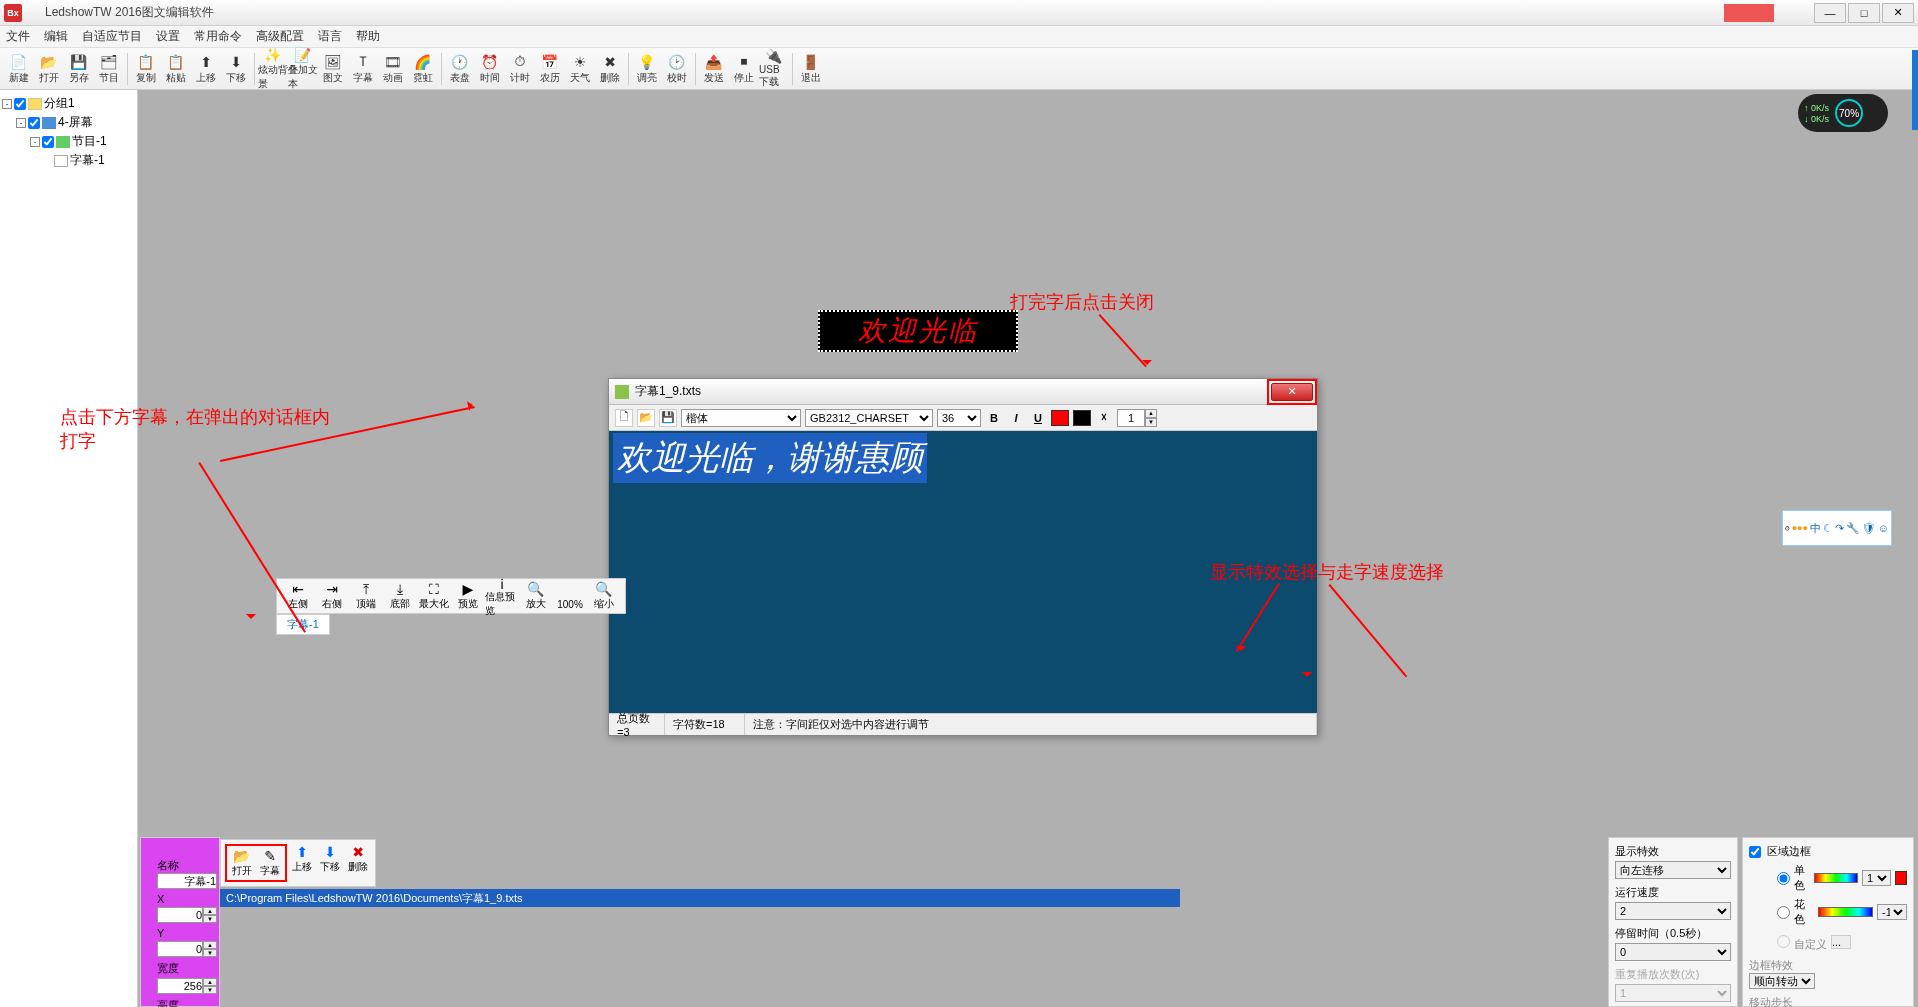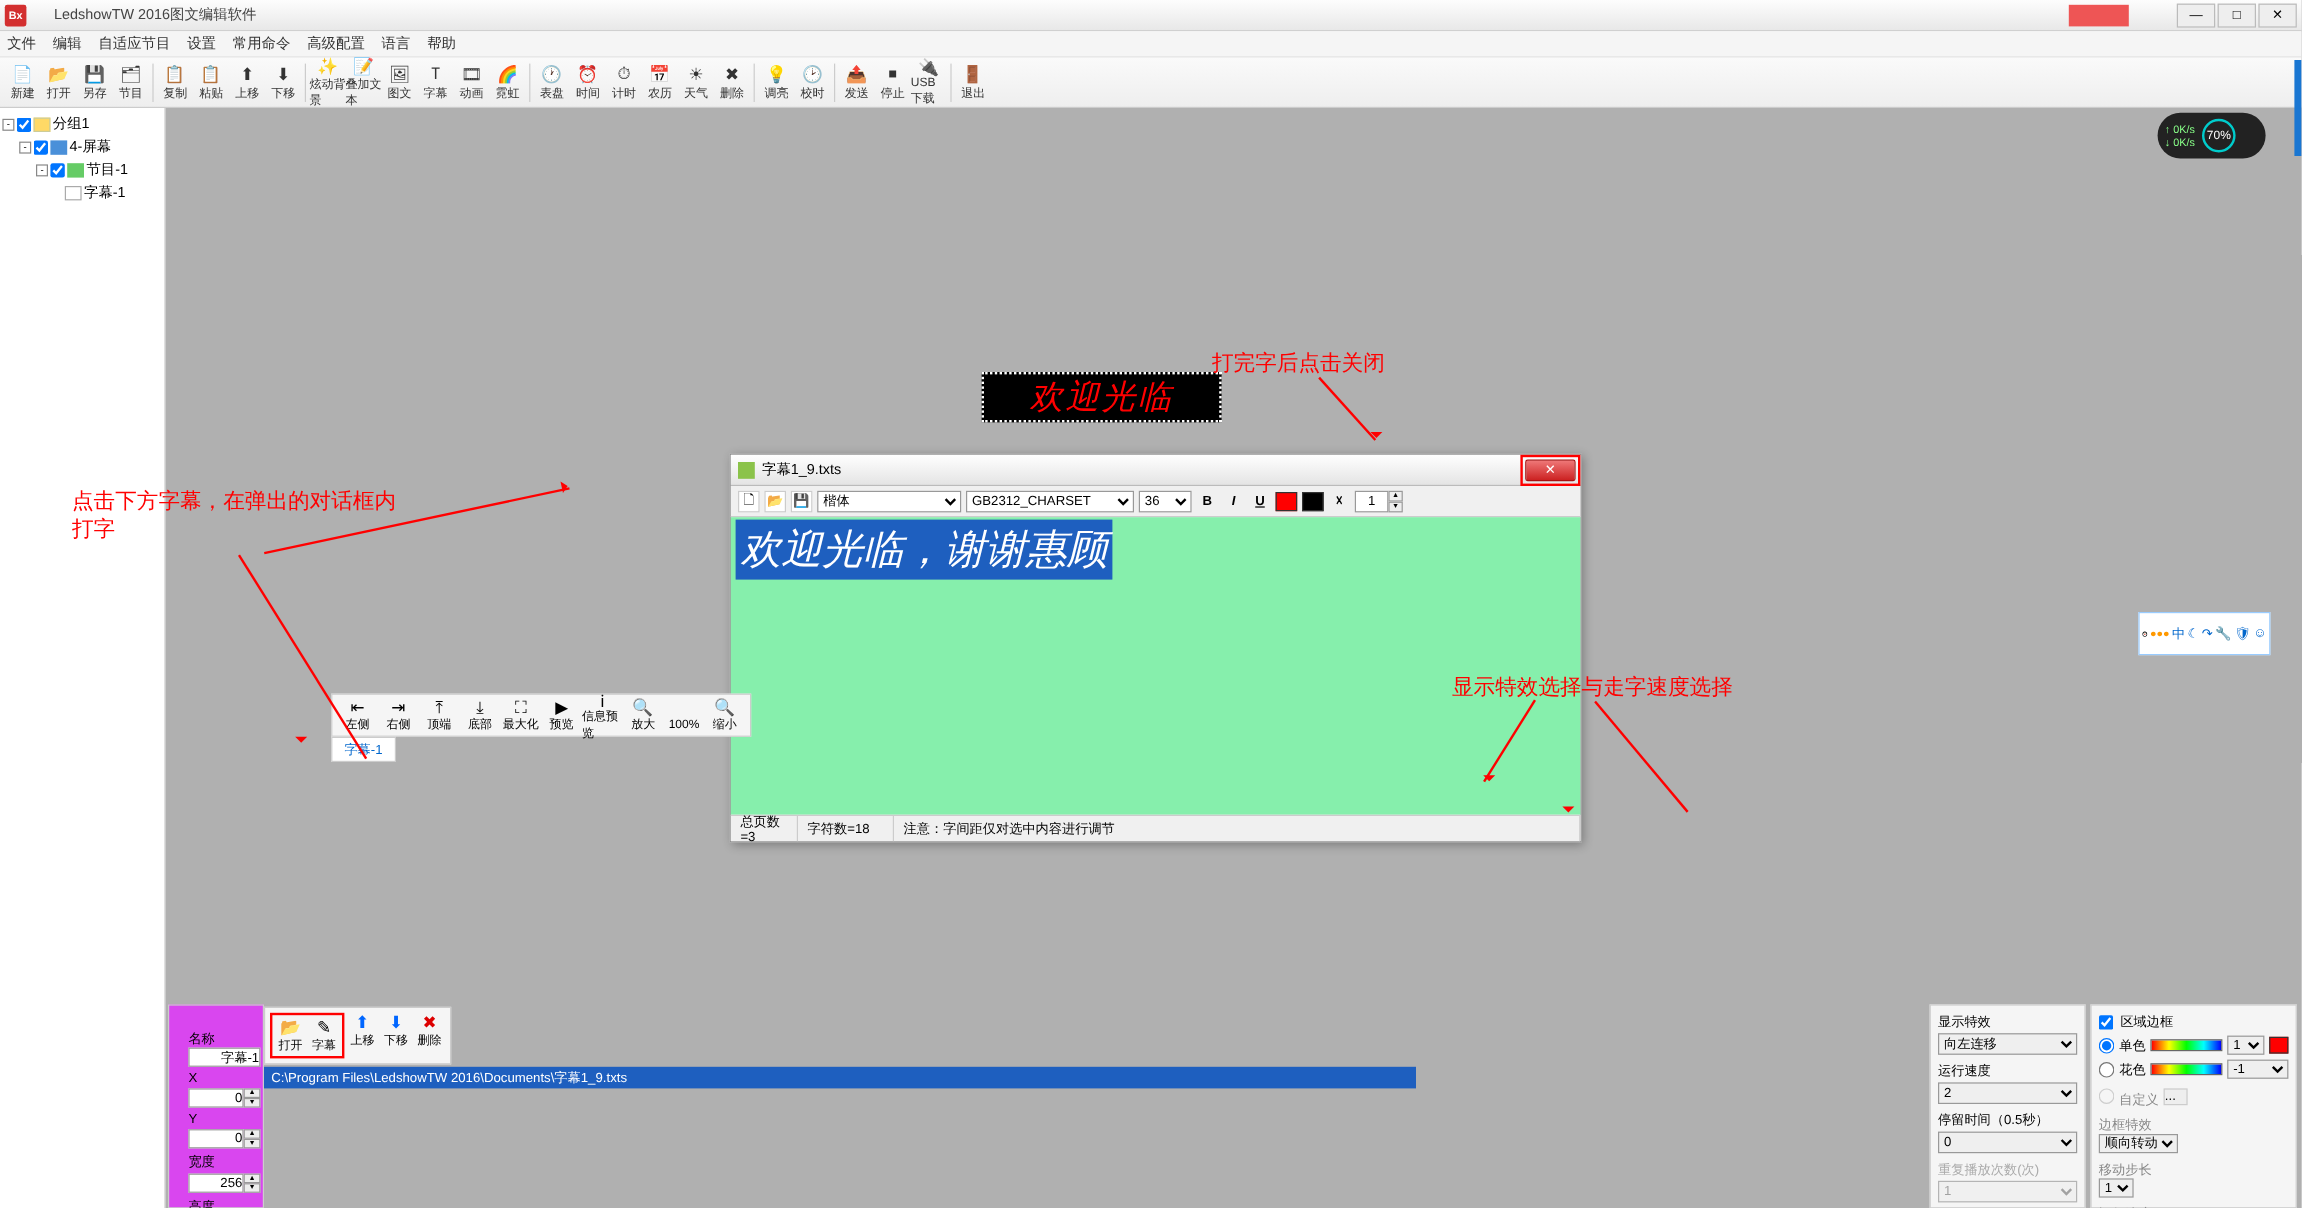--- a/index.html
+++ b/index.html
@@ -44,21 +44,21 @@
 .editor-close { width: 42px; height: 18px; background: linear-gradient(#e77, #c22); color: white; display: flex; align-items: center; justify-content: center; font-size: 11px; cursor: pointer; border: 1px solid #a11; border-radius: 2px; }
 .editor-toolbar { height: 26px; background: #f0f0f0; display: flex; align-items: center; padding: 0 6px; gap: 4px; font-size: 11px; border-bottom: 1px solid #ccc; }
 .editor-toolbar .ico-btn { width: 18px; height: 18px; border: 1px solid #ccc; background: #fff; display: flex; align-items: center; justify-content: center; cursor: pointer; font-size: 11px; }
 .editor-toolbar select, .editor-toolbar input { font-size: 11px; height: 18px; border: 1px solid #999; background: #fff; }
 .editor-toolbar .color-sw { width: 18px; height: 16px; border: 1px solid #333; cursor: pointer; }
 .editor-toolbar .fmt-btn { width: 18px; height: 18px; display: flex; align-items: center; justify-content: center; font-weight: bold; cursor: pointer; border: 1px solid transparent; }
 .editor-toolbar .spinner { display: flex; align-items: center; }
 .editor-toolbar .spinner input { width: 28px; text-align: center; }
 .editor-toolbar .spin-btns { display: flex; flex-direction: column; }
 .editor-toolbar .spin-btns span { width: 12px; height: 9px; border: 1px solid #999; font-size: 6px; display: flex; align-items: center; justify-content: center; background: #eee; cursor: pointer; }
-.editor-content { height: 248px; background: #86efac; padding: 2px 4px; overflow: hidden; }
+.editor-content { height: 282px; background: #0c4a6e; padding: 2px 4px; overflow: hidden; }
 .editor-content .typed-text { display: inline-block; background: #1e5fbf; color: #fff; font-family: KaiTi, serif; font-size: 34px; font-style: italic; padding: 2px 4px; }
 .editor-status { height: 22px; background: #f0f0f0; border-top: 1px solid #ccc; display: flex; align-items: center; font-size: 11px; }
 .editor-status .cell { border-right: 1px solid #ccc; padding: 0 8px; height: 100%; display: flex; align-items: center; }
 
 
 .lower-left-toolbar { position: absolute; left: 138px; top: 488px; display: flex; align-items: center; background: #f5f5f5; border: 1px solid #ccc; height: 36px; padding: 0 4px; }
 .lower-left-toolbar .vb { display: flex; flex-direction: column; align-items: center; width: 34px; font-size: 10px; cursor: pointer; }
 .lower-left-toolbar .vb .ic { font-size: 14px; height: 16px; }
 .subtitle-tab { position: absolute; left: 138px; top: 524px; background: #fff; border: 1px solid #ccc; font-size: 11px; padding: 2px 10px; color: #0066cc; }
 
@@ -78,21 +78,21 @@
 
 
 .right-panel { position: absolute; right: 180px; bottom: 0; width: 130px; background: #f5f5f5; border: 1px solid #ccc; font-size: 11px; padding: 6px; }
 .right-panel .sec-title { font-weight: normal; margin-bottom: 2px; }
 .right-panel select, .right-panel input[type=text] { width: 100%; font-size: 11px; height: 18px; border: 1px solid #999; margin-bottom: 6px; }
 .right-panel .disabled { color: #aaa; }
 
 .right-panel2 { position: absolute; right: 4px; bottom: 0; width: 172px; background: #f5f5f5; border: 1px solid #ccc; font-size: 11px; padding: 6px; }
 .right-panel2 .hdr { display: flex; align-items: center; gap: 6px; margin-bottom: 4px; }
 .right-panel2 .hdr input[type=checkbox] { width: 12px; height: 12px; }
-.right-panel2 .rrow { display: flex; align-items: center; gap: 4px; margin-bottom: 4px; }
+.right-panel2 .rrow { display: flex; align-items: center; gap: 4px; margin-bottom: 4px; margin-left: 28px; }
 .right-panel2 .color-strip { width: 60px; height: 10px; border: 1px solid #666; background: linear-gradient(90deg, red, yellow, lime, cyan, blue); }
 .right-panel2 select { flex: 1; font-size: 11px; height: 16px; border: 1px solid #999; }
 .right-panel2 .red-sw { width: 16px; height: 14px; background: red; border: 1px solid #333; }
 .right-panel2 .sub-lbl { color: #888; margin-top: 6px; }
 
 
 .annotation { position: absolute; color: #ff0000; font-size: 18px; font-family: SimSun, serif; }
 .arrow-line { position: absolute; background: #ff0000; transform-origin: 0 0; height: 1.5px; }
 .arrow-head { position: absolute; width: 0; height: 0; border: 5px solid transparent; }
 
@@ -286,21 +286,21 @@
         <span class="flex1"></span>
         <span class="editor-close-wrap">
           <span class="editor-close">✕</span>
         </span>
       </div>
       <div class="editor-toolbar">
         <span class="ico-btn">🗋</span>
         <span class="ico-btn">📂</span>
         <span class="ico-btn">💾</span>
         <select style="width:120px"><option>楷体</option></select>
-        <select style="width:140px"><option>GB2312_CHARSET</option></select>
+        <select style="width:128px"><option>GB2312_CHARSET</option></select>
         <select style="width:44px"><option>36</option></select>
         <span class="fmt-btn">B</span>
         <span class="fmt-btn" style="font-style:italic">I</span>
         <span class="fmt-btn" style="text-decoration:underline">U</span>
         <span class="color-sw" style="background:#ff0000"></span>
         <span class="color-sw" style="background:#000"></span>
         <span class="fmt-btn">☓</span>
         <span class="spinner">
           <input type="text" value="1" style="">
           <span class="spin-btns">

